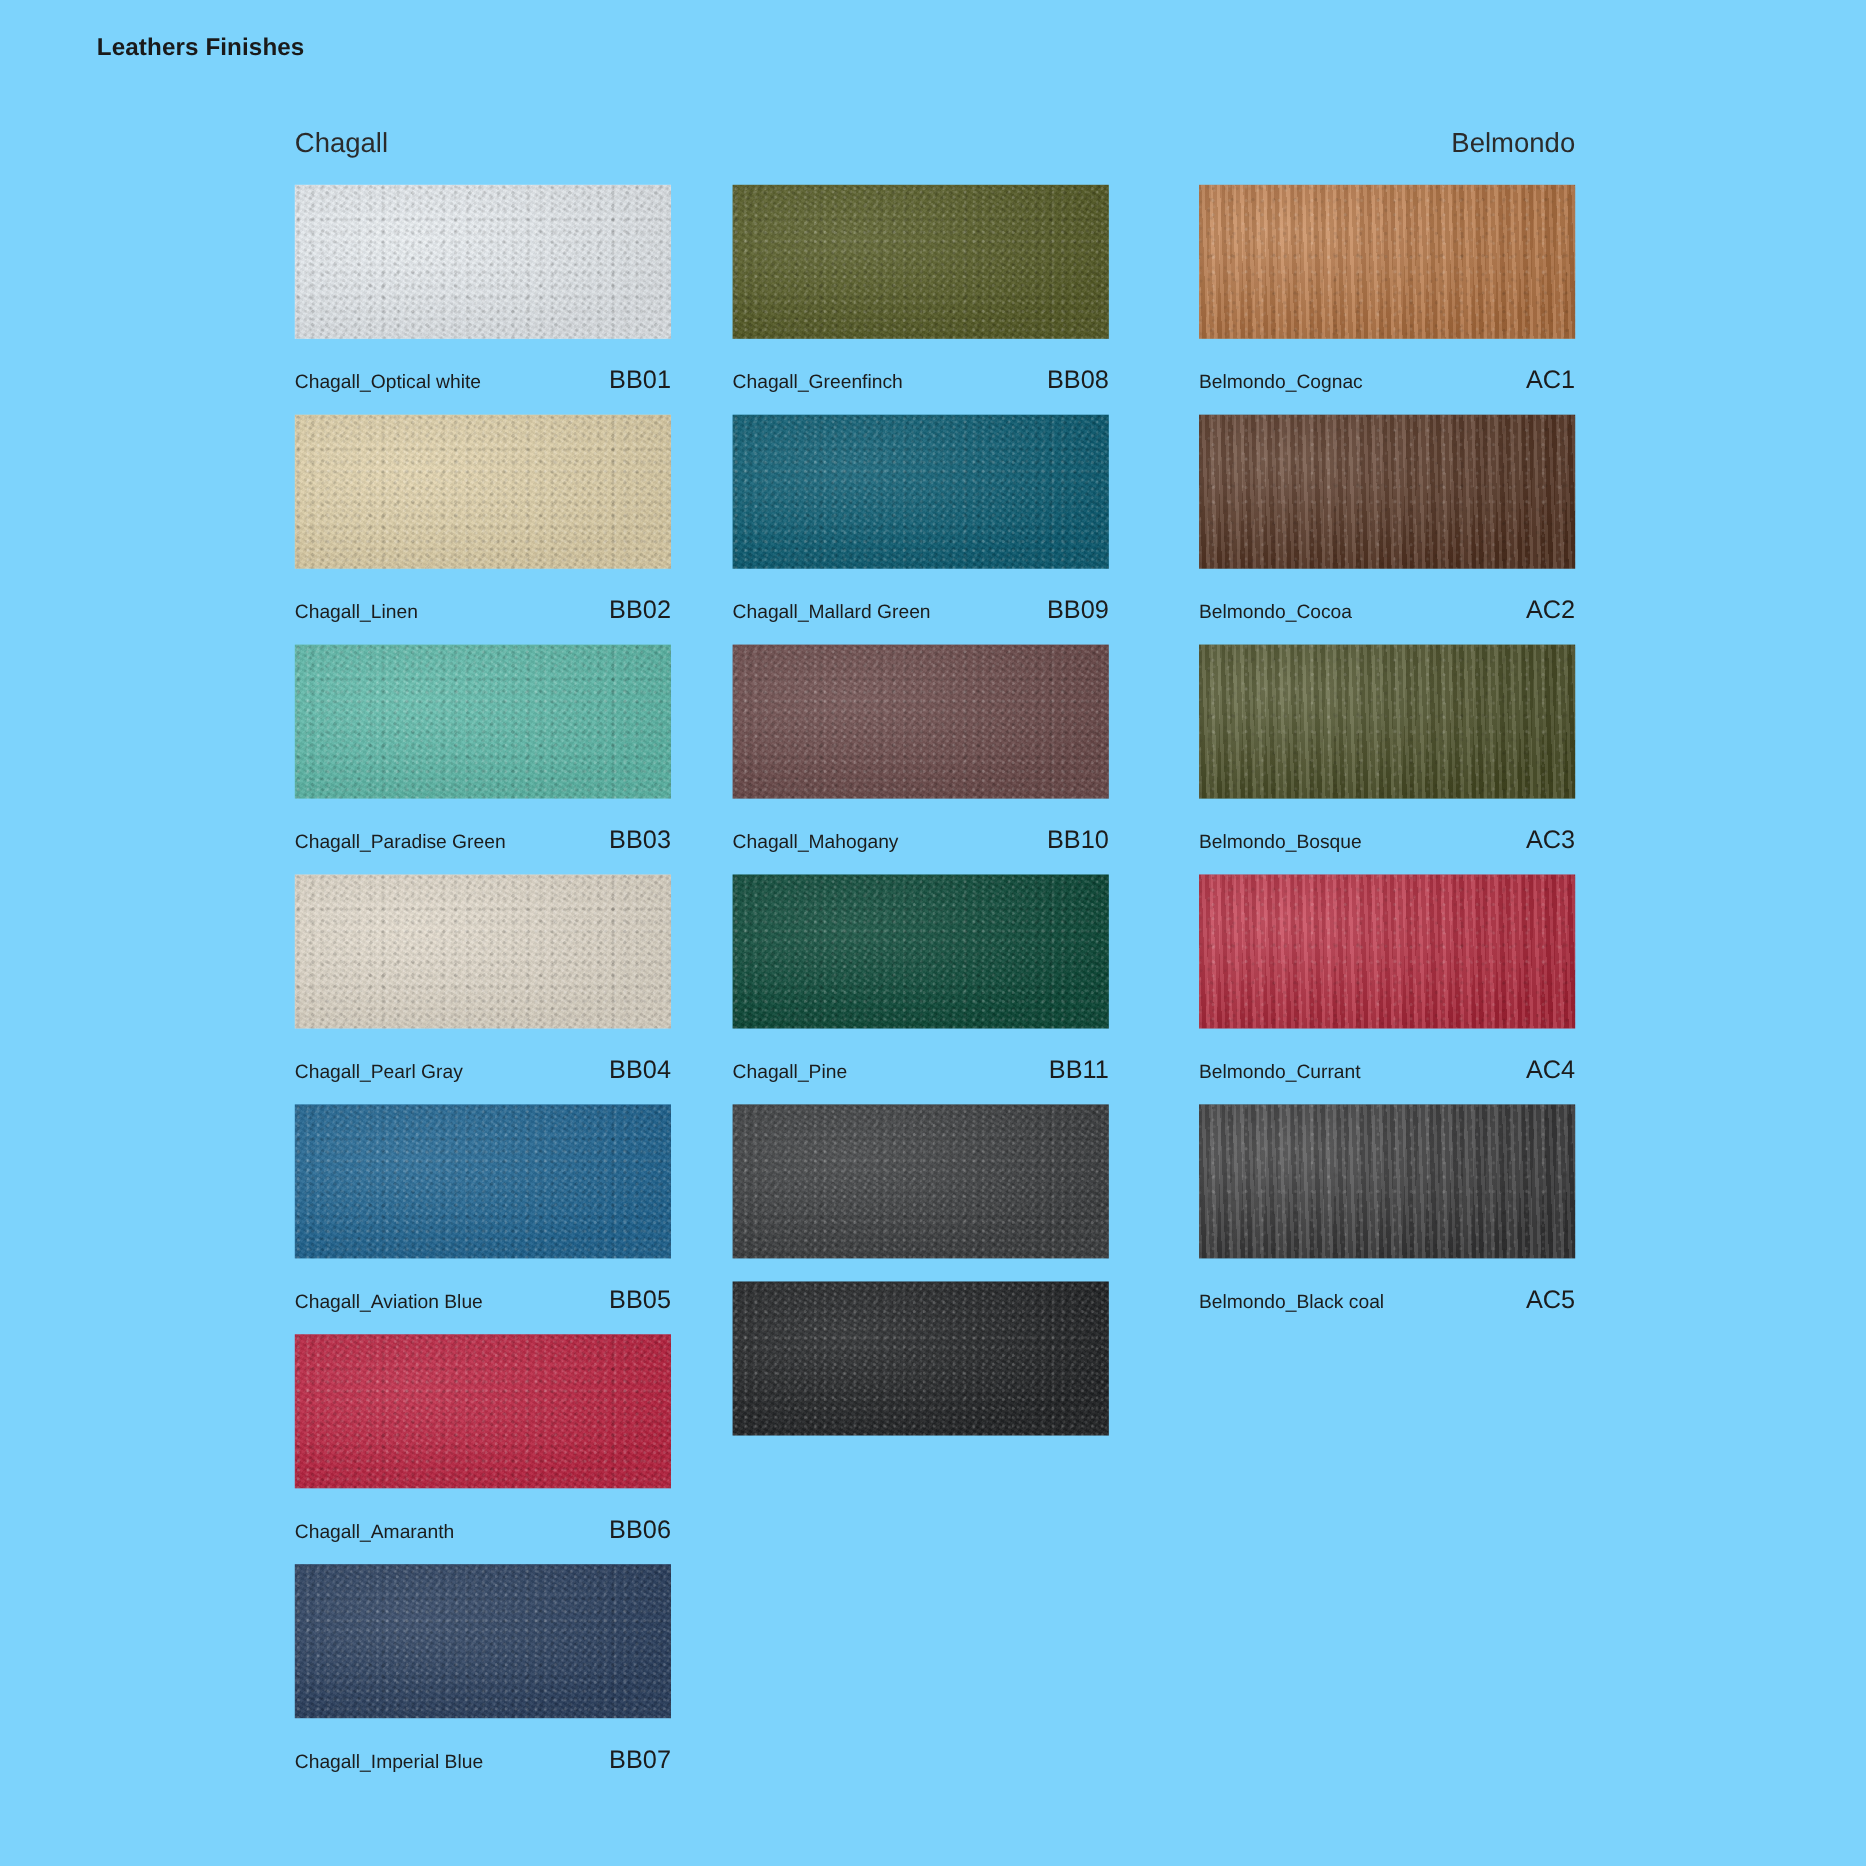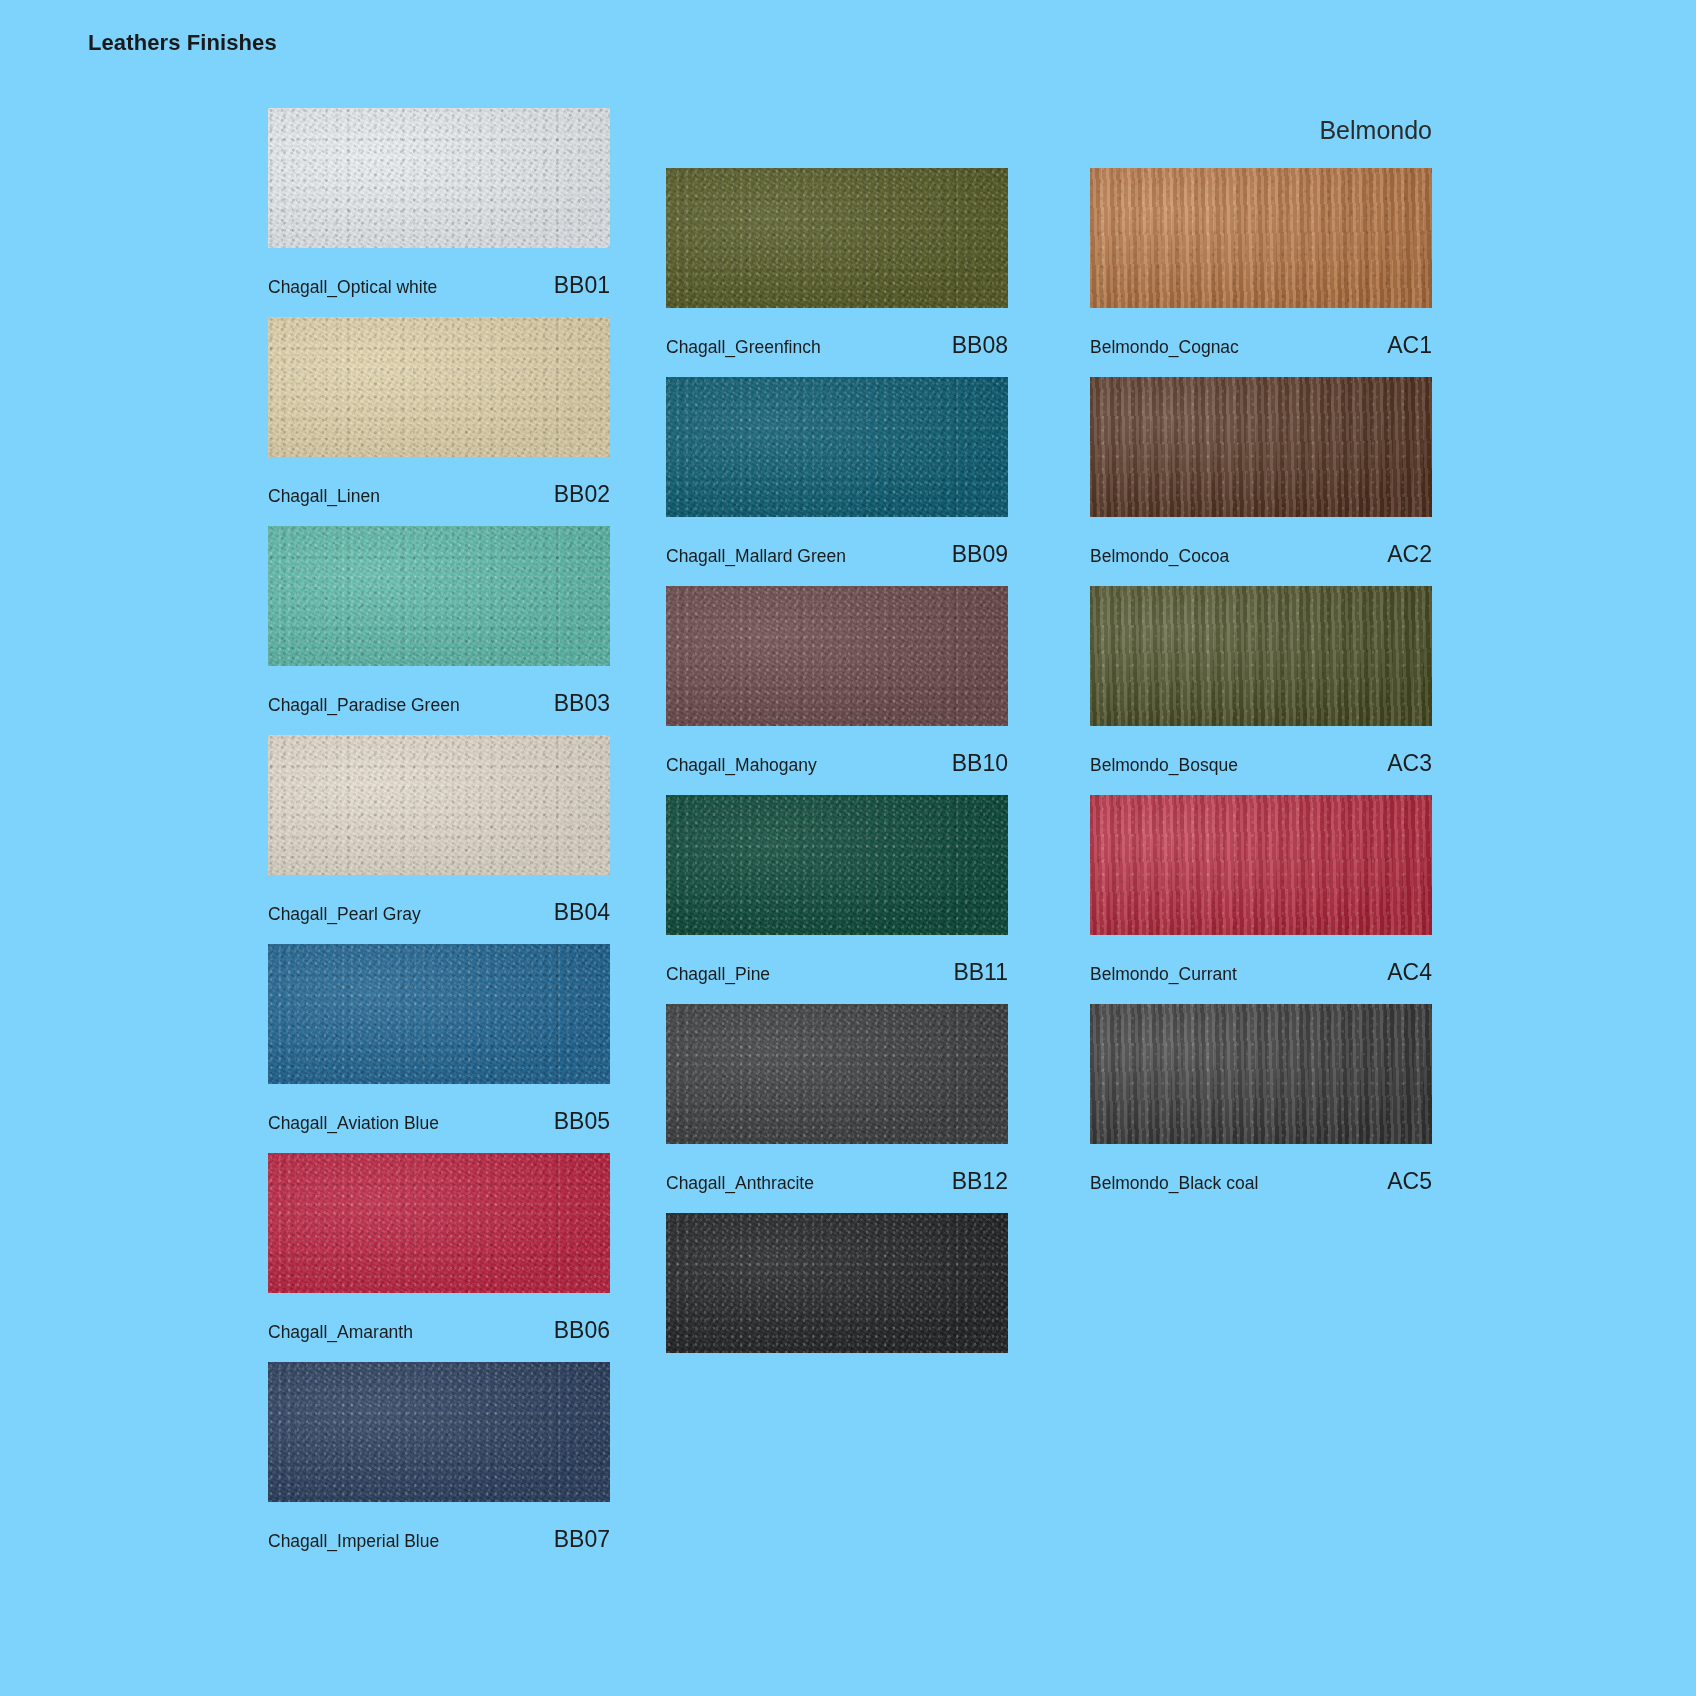--- a/index.html
+++ b/index.html
@@ -140,20 +140,21 @@
 </head>
 <body>
 
 <div class="page">
 
   <div class="page-title">Leathers Finishes</div>
 
   <div class="columns">
 
     <div class="column">
+      <div class="column-title">Chagall</div>
 
       <div class="swatch-card">
         <div class="swatch-chip" style="background-color: rgb(233, 238, 242);"></div>
         <div class="swatch-meta">
           <span class="swatch-name">Chagall_Optical white</span>
           <span class="swatch-code">BB01</span>
         </div>
       </div>
 
       <div class="swatch-card">
@@ -235,24 +236,20 @@
       <div class="swatch-card">
         <div class="swatch-chip" style="background-color: rgb(11, 74, 56);"></div>
         <div class="swatch-meta">
           <span class="swatch-name">Chagall_Pine</span>
           <span class="swatch-code">BB11</span>
         </div>
       </div>
 
       <div class="swatch-card">
         <div class="swatch-chip" style="background-color: rgb(61, 63, 65);"></div>
-        <div class="swatch-meta">
-          <span class="swatch-name">Chagall_Anthracite</span>
-          <span class="swatch-code">BB12</span>
-        </div>
       </div>
 
       <div class="swatch-card">
         <div class="swatch-chip" style="background-color: rgb(34, 36, 38);"></div>
       </div>
     </div>
 
     <div class="column">
       <div class="column-title">Belmondo</div>
 

